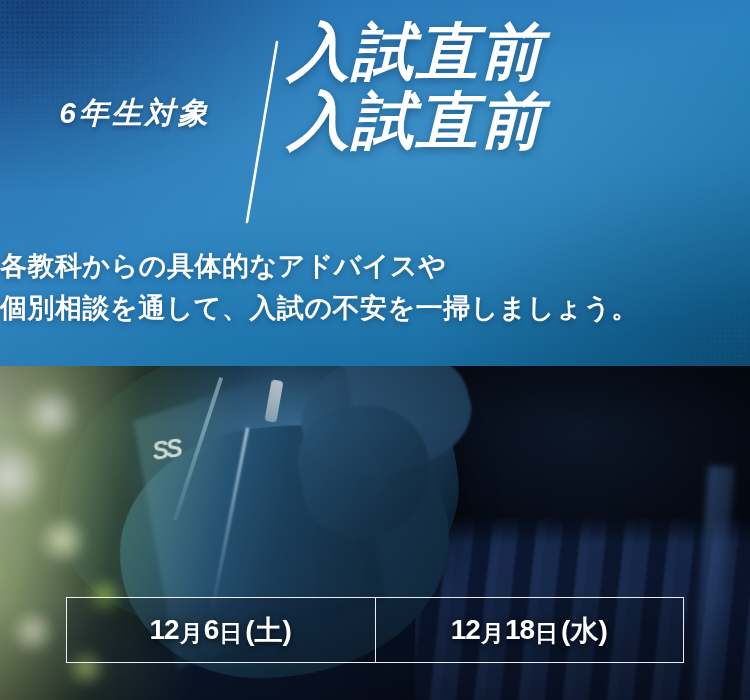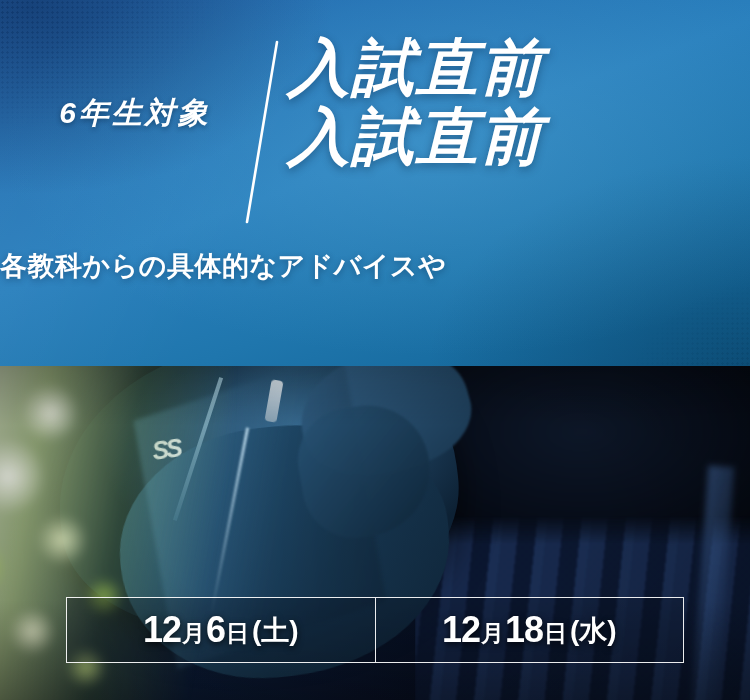--- a/index.html
+++ b/index.html
@@ -49,21 +49,21 @@
     text-shadow:0 2px 5px rgba(3,28,56,.45);
     white-space:nowrap;
   }
   .slash{
     position:absolute;left:244px;top:40px;
     width:38px;height:184px;
   }
   .slash svg{display:block;}
 
   .title{
-    position:absolute;left:288px;top:36px;width:452px;
+    position:absolute;left:288px;top:20px;width:452px;
     color:#ffffff;font-weight:bold;font-style:italic;
     font-size:62px;line-height:1.02;letter-spacing:2px;
     text-shadow:0 3px 9px rgba(4,30,60,.40);
     white-space:nowrap;
   }
   .title .line{display:block;}
   .title .l1{font-size:62px;}
   .title .l2{font-size:62px;margin-top:6px;}
 
   .lead{
@@ -197,21 +197,21 @@
     display:flex;box-sizing:border-box;
     background:rgba(6,14,30,.28);
   }
   .date-cell{
     flex:1 1 0;position:relative;
     display:flex;align-items:center;justify-content:center;
     color:#ffffff;white-space:nowrap;
     text-shadow:0 2px 6px rgba(0,0,0,.75);
   }
   .date-cell + .date-cell{border-left:1px solid rgba(255,255,255,.92);}
-  .d-num{font-size:36px;font-weight:bold;letter-spacing:-1px;line-height:1;}
+  .d-num{font-size:28px;font-weight:bold;letter-spacing:-1px;line-height:1;}
   .d-unit{font-size:23px;font-weight:bold;line-height:1;margin:0 1px;position:relative;top:3px;}
   .d-dow{font-size:28px;font-weight:bold;line-height:1;margin-left:2px;position:relative;top:1px;}
 </style>
 </head>
 <body>
 
 <div class="banner">
 
   <div class="header">
     <div class="header-sheen"></div>
@@ -226,20 +226,21 @@
       </svg>
     </div>
 
     <div class="title">
       <span class="line l1">入試直前</span>
       <span class="line l2">入試直前</span>
     </div>
 
     <div class="lead">
       <span>各教科からの具体的なアドバイスや</span>
+      <span>個別相談を通して、入試の不安を一掃しましょう。</span>
     </div>
   </div>
 
   <div class="photo">
     <div class="ph ph-dark"></div>
     <div class="ph ph-blazer"></div>
     <div class="ph ph-skirt"></div>
     <div class="ph ph-skirt-edge"></div>
     <div class="ph ph-bag"></div>
     <div class="ph ph-bag2"></div>

